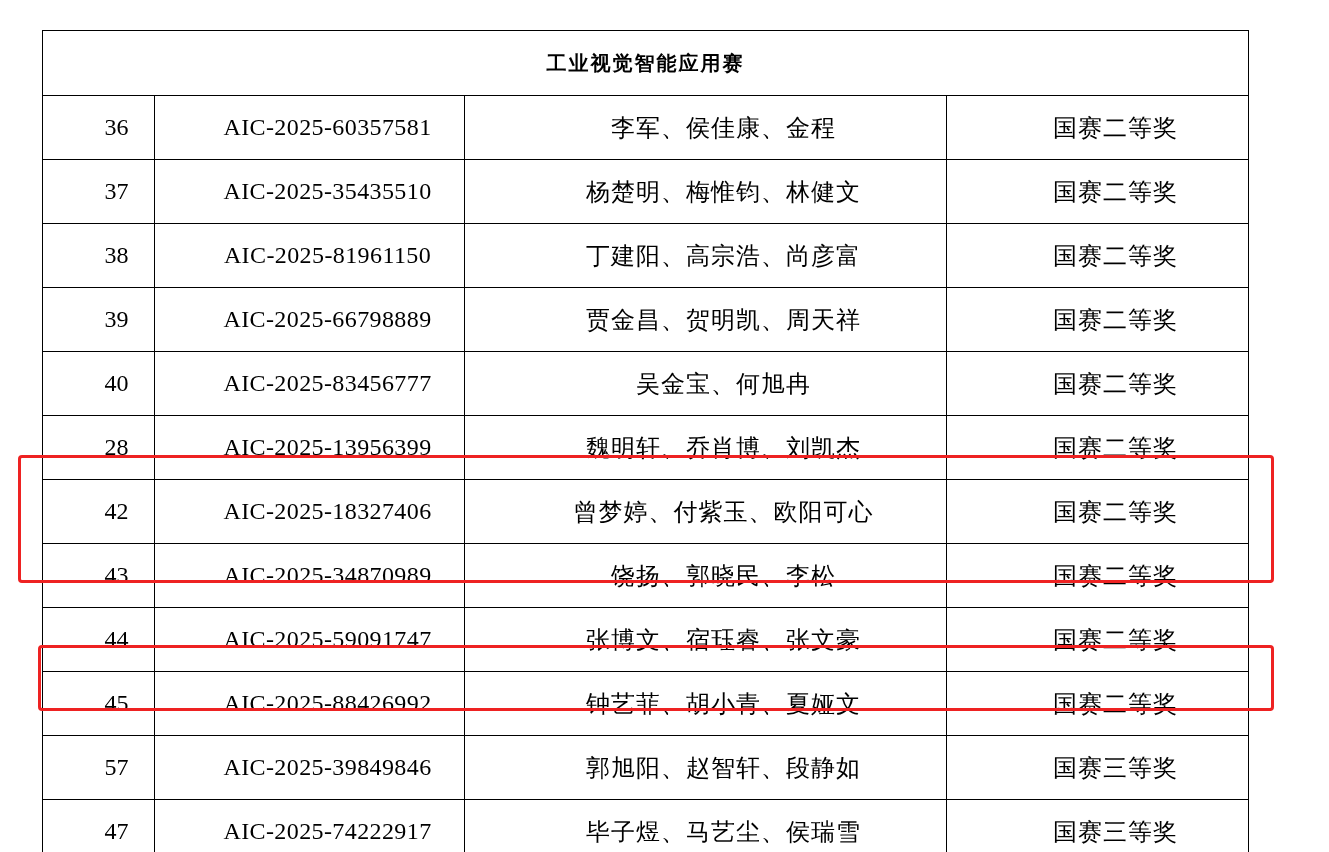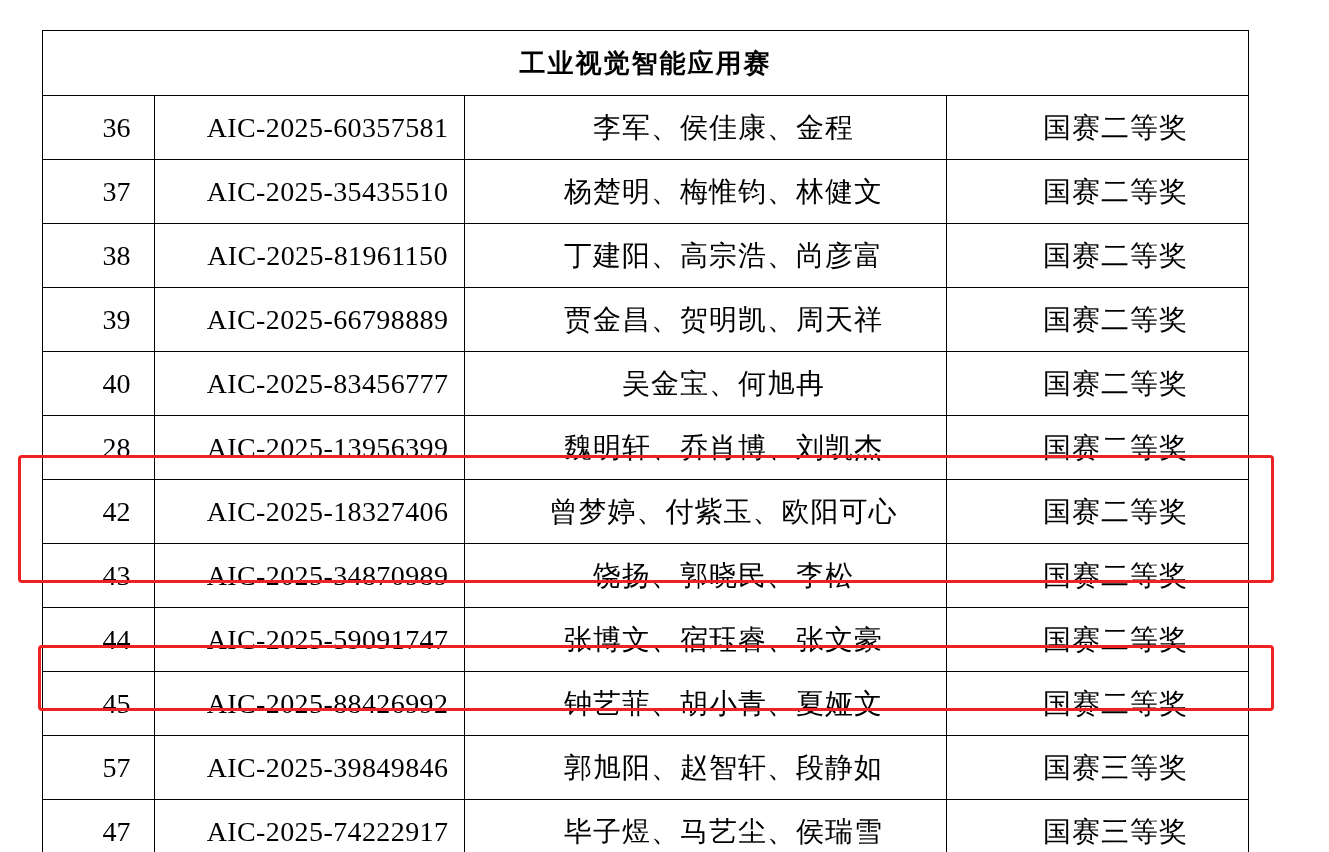--- a/index.html
+++ b/index.html
@@ -34,28 +34,28 @@
     padding: 0;
     font-weight: normal;
   }
   .col-index   { width: 112px; }
   .col-code    { width: 310px; }
   .col-members { width: 482px; }
   .col-award   { width: 302px; }
 
   tr.title-row th {
     height: 64px;
-    font-size: 26px;
+    font-size: 20px;
     font-weight: bold;
     letter-spacing: 2px;
     font-family: "Liberation Serif", "DejaVu Serif", serif;
   }
   tr.data-row td {
     height: 63px;
-    font-size: 28px;
+    font-size: 24px;
     padding-left: 36px;
   }
   td.cell-index {
     font-size: 21px;
     font-family: "Liberation Serif", "DejaVu Serif", serif;
   }
   td.cell-code {
     font-size: 21px;
     letter-spacing: 0.4px;
     font-family: "Liberation Serif", "DejaVu Serif", serif;

